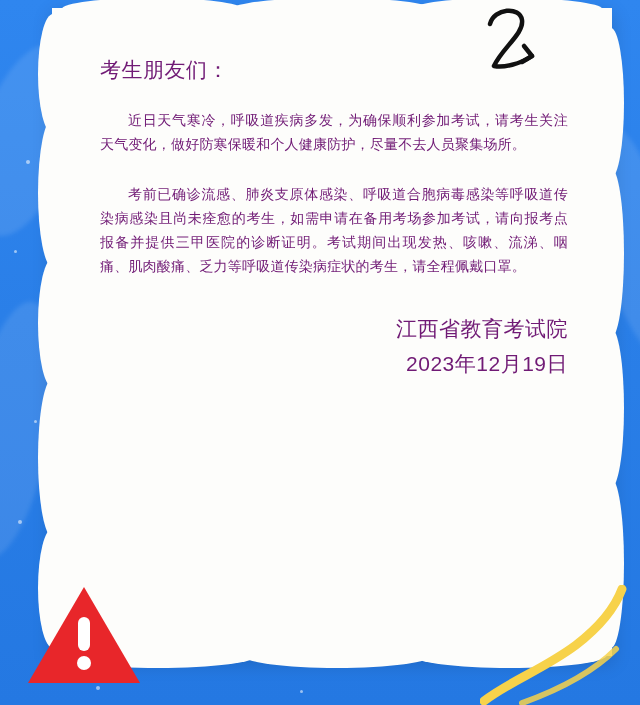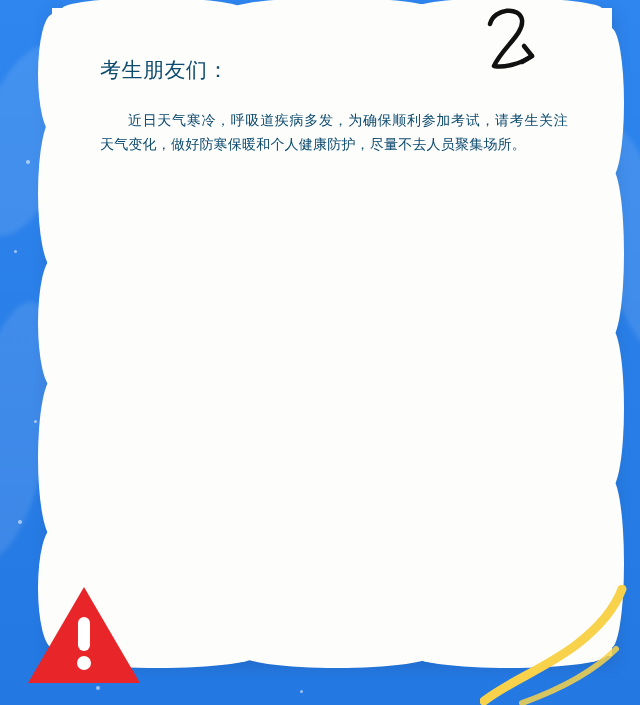--- a/index.html
+++ b/index.html
@@ -69,21 +69,21 @@
     bottom: -12px;
     height: 26px;
     border-radius: 0 0 50% 50%;
   }
 
   .paper-inner {
     position: absolute;
     left: 0; top: 0; right: 0; bottom: 0;
     padding: 46px 44px 30px 48px;
     box-sizing: border-box;
-    color: #0c4a6e;
+    color: #701a75;
   }
 
   .salutation {
     font-size: 21px;
     line-height: 1.5;
     letter-spacing: 0.5px;
     margin: 0 0 22px 0;
   }
 
   .para {
@@ -164,20 +164,25 @@
     <div class="tear tear-t" style="left:10px;width:180px;"></div>
     <div class="tear tear-t" style="left:180px;width:200px;"></div>
     <div class="tear tear-t" style="left:360px;width:190px;"></div>
     <div class="tear tear-b" style="left:6px;width:200px;"></div>
     <div class="tear tear-b" style="left:190px;width:190px;"></div>
     <div class="tear tear-b" style="left:360px;width:195px;"></div>
 
     <div class="paper-inner">
       <p class="salutation">考生朋友们：</p>
       <p class="para">近日天气寒冷，呼吸道疾病多发，为确保顺利参加考试，请考生关注天气变化，做好防寒保暖和个人健康防护，尽量不去人员聚集场所。</p>
+      <p class="para">考前已确诊流感、肺炎支原体感染、呼吸道合胞病毒感染等呼吸道传染病感染且尚未痊愈的考生，如需申请在备用考场参加考试，请向报考点报备并提供三甲医院的诊断证明。考试期间出现发热、咳嗽、流涕、咽痛、肌肉酸痛、乏力等呼吸道传染病症状的考生，请全程佩戴口罩。</p>
+      <div class="signature">
+        <div>江西省教育考试院</div>
+        <div>2023年12月19日</div>
+      </div>
     </div>
   </div>
 
   <svg class="scribble" viewBox="0 0 80 80" fill="none">
     <path d="M16 20 C20 4, 46 2, 48 16 C50 30, 28 44, 20 62 C30 64, 46 60, 58 52" stroke="#111111" stroke-width="4.5" stroke-linecap="round" stroke-linejoin="round"></path>
     <path d="M50 42 L58 52 L48 58" stroke="#111111" stroke-width="4.5" stroke-linecap="round" stroke-linejoin="round"></path>
   </svg>
 
   <svg class="swoosh" viewBox="0 0 150 120" fill="none">
     <path d="M4 116 C30 96, 64 84, 96 60 C122 40, 136 20, 142 4" stroke="#f7d24a" stroke-width="9" stroke-linecap="round"></path>

